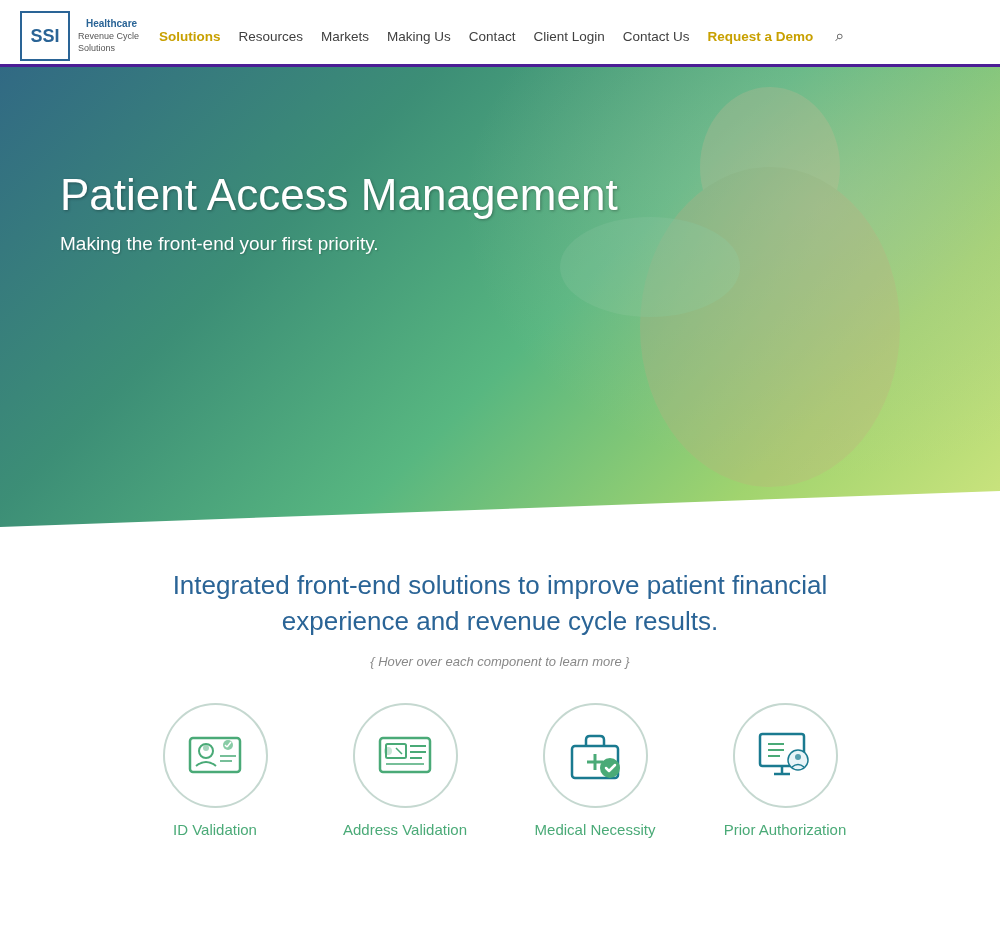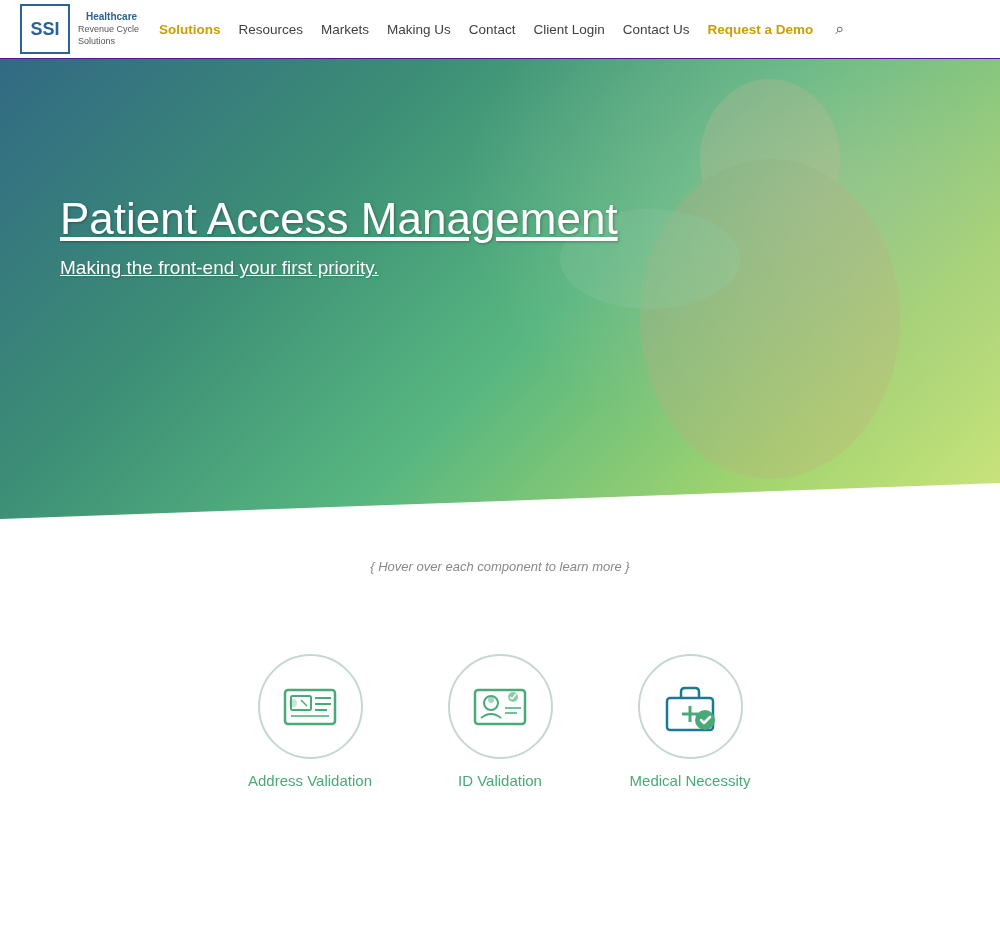--- a/index.html
+++ b/index.html
@@ -5,23 +5,24 @@
     * { margin: 0; padding: 0; box-sizing: border-box; }
     body { font-family: Arial, sans-serif; width: 1000px; overflow-x: hidden; }
 
     
     .navbar {
       display: flex;
       align-items: center;
       background: #fff;
       padding: 0 20px;
       height: 59px;
-      border-bottom: 1px solid #4c1d95;
+      border-bottom: 3px solid #4c1d95;
       position: relative;
       z-index: 10;
+      margin-top: 8px;
     }
     .logo-area {
       display: flex;
       align-items: center;
       margin-right: 20px;
     }
     .logo-box {
       width: 50px;
       height: 50px;
       border: 2px solid #2a6496;
@@ -79,24 +80,23 @@
       position: absolute;
       right: 0;
       top: 0;
       width: 600px;
       height: 460px;
       background: radial-gradient(ellipse at 70% 30%, rgba(200,200,180,0.35) 0%, transparent 60%);
     }
     .hero-content {
       position: absolute;
       left: 60px;
-      top: 136px;
+      top: 104px;
       color: #fff;
       z-index: 2;
-      text-decoration: underline;
     }
     .hero-title {
       font-size: 44px;
       font-weight: 300;
       line-height: 1.1;
       margin-bottom: 14px;
       text-shadow: 1px 1px 3px rgba(0,0,0,0.3);
     }
     .hero-subtitle {
       font-size: 19px;
@@ -124,21 +124,21 @@
       font-size: 26px;
       color: #2a6496;
       line-height: 1.4;
       max-width: 760px;
       margin: 0 auto 14px;
       font-weight: 400;
     }
     .hover-hint {
       font-size: 13px;
       color: #888;
-      margin-bottom: 80px;
+      margin-bottom: 34px;
       font-style: italic;
     }
 
     
     .icons-row {
       display: flex;
       justify-content: center;
       gap: 40px;
       align-items: flex-start;
       flex-wrap: nowrap;
@@ -211,70 +211,90 @@
     </svg>
   </div>
   <div class="hero-content">
     <h1 class="hero-title">Patient Access Management</h1>
     <p class="hero-subtitle">Making the front-end your first priority.</p>
   </div>
   <div class="hero-diagonal"></div>
 </section>
 
 <main class="main-content">
+  <p class="tagline">Integrated front-end solutions to improve patient financial experience and revenue cycle results.</p>
   <p class="hover-hint">{ Hover over each component to learn more }</p>
 
   <div class="icons-row">
-
-    <div class="icon-item">
-      <div class="icon-circle">
-        <svg viewBox="0 0 62 62" fill="none" xmlns="http://www.w3.org/2000/svg">
-          <rect x="6" y="14" width="50" height="34" rx="3" stroke="#4aaa77" stroke-width="2.5" fill="none"></rect>
-          <rect x="12" y="20" width="20" height="14" rx="1.5" stroke="#4aaa77" stroke-width="2" fill="none"></rect>
-          <line x1="36" y1="22" x2="52" y2="22" stroke="#4aaa77" stroke-width="2"></line>
-          <line x1="36" y1="28" x2="52" y2="28" stroke="#4aaa77" stroke-width="2"></line>
-          <line x1="36" y1="34" x2="48" y2="34" stroke="#4aaa77" stroke-width="2"></line>
-          <line x1="12" y1="40" x2="50" y2="40" stroke="#4aaa77" stroke-width="1.5"></line>
-          <circle cx="14" cy="27" r="4" fill="#4aaa77" opacity="0.3"></circle>
-          <line x1="22" y1="24" x2="28" y2="30" stroke="#4aaa77" stroke-width="1.5"></line>
-        </svg>
-      </div>
-      <span class="icon-label">Address Validation</span>
-    </div>
 
     <div class="icon-item">
       <div class="icon-circle">
         <svg viewBox="0 0 62 62" fill="none" xmlns="http://www.w3.org/2000/svg">
           <rect x="6" y="14" width="50" height="34" rx="3" stroke="#4aaa77" stroke-width="2.5" fill="none"></rect>
           <circle cx="22" cy="27" r="7" stroke="#4aaa77" stroke-width="2" fill="none"></circle>
           <circle cx="22" cy="24" r="3" fill="#4aaa77" opacity="0.5"></circle>
           <path d="M12 42 Q22 34 32 42" stroke="#4aaa77" stroke-width="2" fill="none"></path>
           <circle cx="44" cy="21" r="5" fill="#3aaa6a" opacity="0.6"></circle>
           <line x1="41" y1="21" x2="43" y2="23" stroke="#fff" stroke-width="1.5"></line>
           <line x1="43" y1="23" x2="47" y2="18" stroke="#fff" stroke-width="1.5"></line>
           <line x1="36" y1="32" x2="52" y2="32" stroke="#4aaa77" stroke-width="1.5"></line>
           <line x1="36" y1="37" x2="48" y2="37" stroke="#4aaa77" stroke-width="1.5"></line>
         </svg>
       </div>
       <span class="icon-label">ID Validation</span>
     </div>
 
+    <div class="icon-item">
+      <div class="icon-circle">
+        <svg viewBox="0 0 62 62" fill="none" xmlns="http://www.w3.org/2000/svg">
+          <rect x="6" y="14" width="50" height="34" rx="3" stroke="#4aaa77" stroke-width="2.5" fill="none"></rect>
+          <rect x="12" y="20" width="20" height="14" rx="1.5" stroke="#4aaa77" stroke-width="2" fill="none"></rect>
+          <line x1="36" y1="22" x2="52" y2="22" stroke="#4aaa77" stroke-width="2"></line>
+          <line x1="36" y1="28" x2="52" y2="28" stroke="#4aaa77" stroke-width="2"></line>
+          <line x1="36" y1="34" x2="48" y2="34" stroke="#4aaa77" stroke-width="2"></line>
+          <line x1="12" y1="40" x2="50" y2="40" stroke="#4aaa77" stroke-width="1.5"></line>
+          <circle cx="14" cy="27" r="4" fill="#4aaa77" opacity="0.3"></circle>
+          <line x1="22" y1="24" x2="28" y2="30" stroke="#4aaa77" stroke-width="1.5"></line>
+        </svg>
+      </div>
+      <span class="icon-label">Address Validation</span>
+    </div>
+
 
     <div class="icon-item">
       <div class="icon-circle">
         <svg viewBox="0 0 62 62" fill="none" xmlns="http://www.w3.org/2000/svg">
 
           <rect x="8" y="22" width="46" height="32" rx="3" stroke="#1a7a90" stroke-width="2.5" fill="none"></rect>
           <path d="M22 22 L22 16 Q22 12 26 12 L36 12 Q40 12 40 16 L40 22" stroke="#1a7a90" stroke-width="2.5" fill="none"></path>
 
           <line x1="31" y1="30" x2="31" y2="46" stroke="#4aaa77" stroke-width="3"></line>
           <line x1="23" y1="38" x2="39" y2="38" stroke="#4aaa77" stroke-width="3"></line>
 
           <circle cx="46" cy="44" r="10" fill="#4aaa77"></circle>
           <polyline points="42,44 45,47 51,41" stroke="#fff" stroke-width="2.5" stroke-linecap="round" stroke-linejoin="round"></polyline>
         </svg>
       </div>
       <span class="icon-label">Medical Necessity</span>
     </div>
 
+    <div class="icon-item">
+      <div class="icon-circle">
+        <svg viewBox="0 0 62 62" fill="none" xmlns="http://www.w3.org/2000/svg">
+
+          <rect x="6" y="10" width="44" height="32" rx="2.5" stroke="#1a7a90" stroke-width="2.5" fill="none"></rect>
+          <line x1="28" y1="42" x2="28" y2="50" stroke="#1a7a90" stroke-width="2.5"></line>
+          <line x1="20" y1="50" x2="36" y2="50" stroke="#1a7a90" stroke-width="2.5"></line>
+
+          <line x1="14" y1="20" x2="30" y2="20" stroke="#4aaa77" stroke-width="2"></line>
+          <line x1="14" y1="26" x2="30" y2="26" stroke="#4aaa77" stroke-width="2"></line>
+          <line x1="14" y1="32" x2="26" y2="32" stroke="#4aaa77" stroke-width="2"></line>
+
+          <circle cx="44" cy="36" r="10" fill="#e8f4f8" stroke="#1a7a90" stroke-width="1.5"></circle>
+          <circle cx="44" cy="33" r="3" fill="#1a7a90" opacity="0.7"></circle>
+          <path d="M38 43 Q44 38 50 43" stroke="#1a7a90" stroke-width="1.5" fill="none"></path>
+        </svg>
+      </div>
+      <span class="icon-label">Prior Authorization</span>
+    </div>
 
   </div>
 </main>
 
 </body></html>

